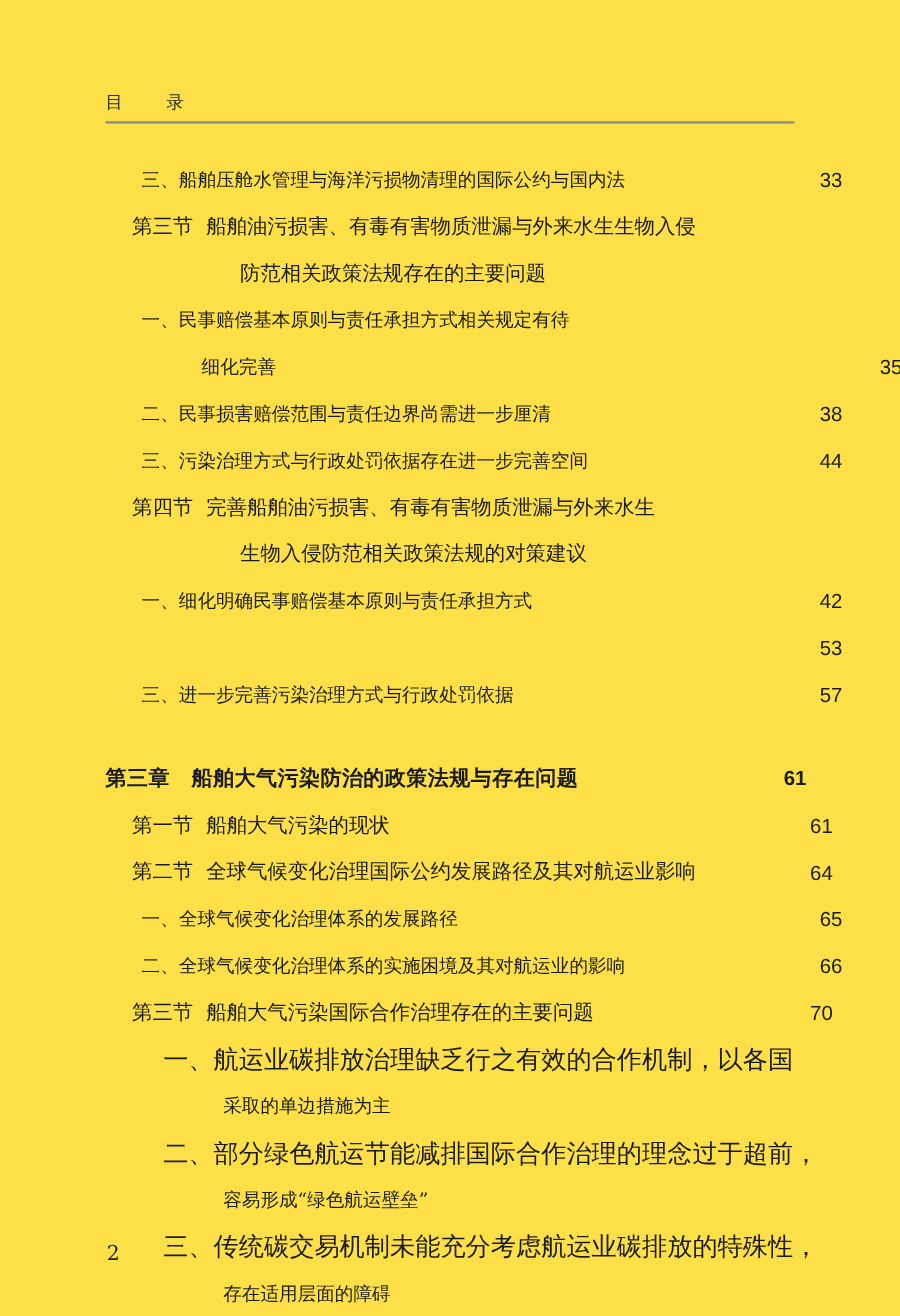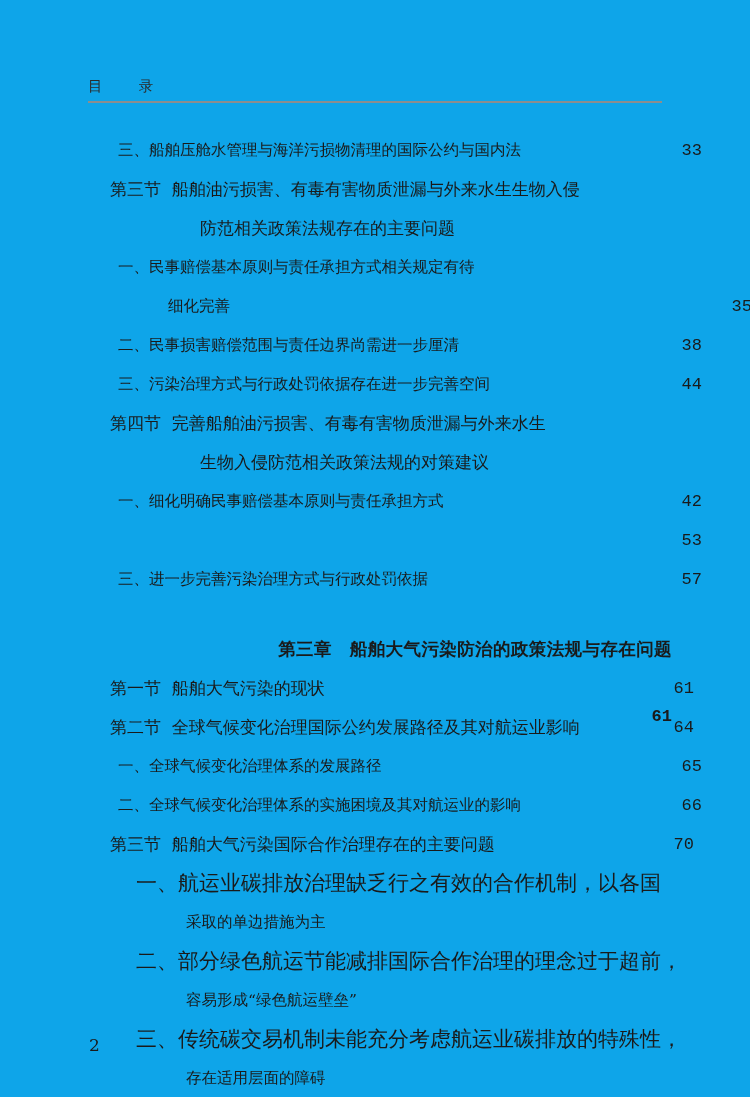--- a/index.html
+++ b/index.html
@@ -9,21 +9,21 @@
     background: #ffffff;
   }
   body {
     font-family: "DejaVu Serif", "Liberation Serif", serif;
     color: #1a1a1a;
   }
   .page {
     position: relative;
     width: 750px;
     height: 1097px;
-    background: #0ea5e9;
+    background: #fde047;
     overflow: hidden;
     box-sizing: border-box;
   }
 
   
   .header {
     position: absolute;
     left: 88px;
     top: 78px;
     width: 574px;
@@ -77,33 +77,32 @@
     bottom: 0.18em;
     font-size: 13px;
     letter-spacing: 1.6px;
     color: #333;
     white-space: nowrap;
   }
   .entry .pageno {
     flex: 0 0 auto;
     text-align: right;
     min-width: 26px;
-    font-family: Liberation Mono, monospace;
+    font-family: Liberation Sans, sans-serif;
     font-size: 17px;
     color: #1a1a1a;
   }
 
   
   .lvl-chapter {
     margin-left: 0px;
     font-size: 17.5px;
     font-weight: bold;
     line-height: 40px;
     height: 40px;
-    flex-direction: column;
   }
   .lvl-chapter .label { letter-spacing: 0.4px; }
   .lvl-chapter .pageno { font-weight: bold; }
 
   .lvl-section {
     margin-left: 22px;
     font-size: 17px;
     line-height: 39px;
     height: 39px;
   }

